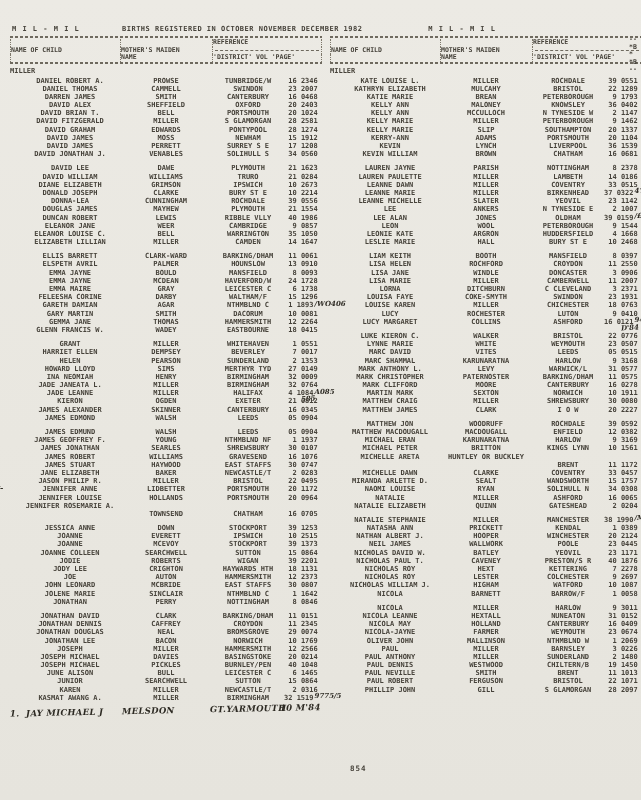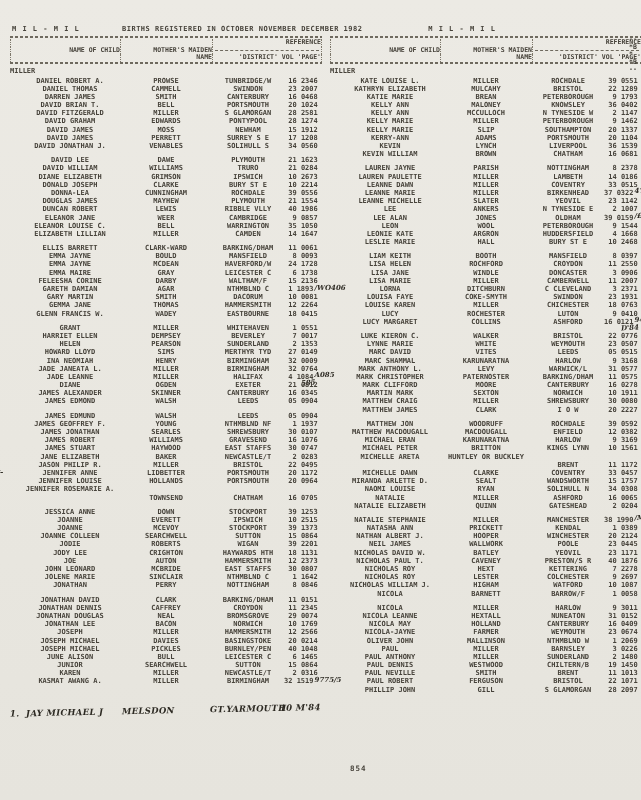--- a/index.html
+++ b/index.html
@@ -12,21 +12,21 @@
   }
   .titlebar{position:absolute; top:25px; left:0; width:516px; height:9px; font-size:7px; letter-spacing:1px;}
   .code-left{position:absolute; left:12px; top:0;}
   .main-title{position:absolute; left:122px; top:0; letter-spacing:0.5px;}
   .code-right{position:absolute; right:20px; top:0;}
   .dashline{height:2px; background:repeating-linear-gradient(90deg,#6e695e 0 3px,transparent 3px 5px); margin:0;}
   .col{position:absolute; top:36px; width:312px;}
   .col-left{left:10px;} .col-right{left:330px;}
   .chead{display:grid; grid-template-columns:110px 92px 110px; grid-auto-rows:7.5px;
          font-size:6.5px; margin-top:1px;}
-  .chead .hc{border-left:1px dotted #7d776a; text-align:right; overflow:hidden; white-space:nowrap; line-height:7.5px;}
+  .chead .hc{border-left:1px dotted #7d776a; text-align:left; overflow:hidden; white-space:nowrap; line-height:7.5px;}
   .chead .hc.last{border-right:1px dotted #7d776a;}
   .dash-sub{align-self:center; height:0; border-bottom:1.5px dashed #6e695e; margin:0 2px;}
   .surname{margin-top:3px; height:8px; line-height:8px;}
   .rows{margin-top:2px;text-align:center;}
   .group{margin-bottom:6px;}
   .row{display:grid; grid-template-columns:110px 92px 72px 38px; height:8.2px; line-height:8.2px; position:relative;}
   .cell{overflow:visible; white-space:pre;}
   .cn{padding-left:10px;}
   .cr{white-space:pre;}
   .hand, .annot, .margin-mark{
@@ -86,20 +86,26 @@
             <span class="cell cd">SWINDON</span>
             <span class="cell cr">23 2007</span>
           </div>
           <div class="row">
             <span class="cell cn">DARREN JAMES</span>
             <span class="cell cm">SMITH</span>
             <span class="cell cd">CANTERBURY</span>
             <span class="cell cr">16 0468</span>
           </div>
           <div class="row">
+            <span class="cell cn">DAVID ALEX</span>
+            <span class="cell cm">SHEFFIELD</span>
+            <span class="cell cd">OXFORD</span>
+            <span class="cell cr">20 2403</span>
+          </div>
+          <div class="row">
             <span class="cell cn">DAVID BRIAN T.</span>
             <span class="cell cm">BELL</span>
             <span class="cell cd">PORTSMOUTH</span>
             <span class="cell cr">20 1024</span>
           </div>
           <div class="row">
             <span class="cell cn">DAVID FITZGERALD</span>
             <span class="cell cm">MILLER</span>
             <span class="cell cd">S GLAMORGAN</span>
             <span class="cell cr">28 2581</span>
@@ -192,20 +198,26 @@
           </div>
         </div>
         <div class="group">
           <div class="row">
             <span class="cell cn">ELLIS BARRETT</span>
             <span class="cell cm">CLARK-WARD</span>
             <span class="cell cd">BARKING/DHAM</span>
             <span class="cell cr">11 0061</span>
           </div>
           <div class="row">
+            <span class="cell cn">ELSPETH AVRIL</span>
+            <span class="cell cm">PALMER</span>
+            <span class="cell cd">HOUNSLOW</span>
+            <span class="cell cr">13 0910</span>
+          </div>
+          <div class="row">
             <span class="cell cn">EMMA JAYNE</span>
             <span class="cell cm">BOULD</span>
             <span class="cell cd">MANSFIELD</span>
             <span class="cell cr"> 8 0093</span>
           </div>
           <div class="row">
             <span class="cell cn">EMMA JAYNE</span>
             <span class="cell cm">MCDEAN</span>
             <span class="cell cd">HAVERFORD/W</span>
             <span class="cell cr">24 1728</span>
@@ -213,21 +225,21 @@
           <div class="row">
             <span class="cell cn">EMMA MAIRE</span>
             <span class="cell cm">GRAY</span>
             <span class="cell cd">LEICESTER C</span>
             <span class="cell cr"> 6 1738</span>
           </div>
           <div class="row">
             <span class="cell cn">FELEESHA CORINE</span>
             <span class="cell cm">DARBY</span>
             <span class="cell cd">WALTHAM/F</span>
-            <span class="cell cr">15 2136</span>
+            <span class="cell cr">15 1296</span>
           </div>
           <div class="row">
             <span class="cell cn">GARETH DAMIAN</span>
             <span class="cell cm">AGAR</span>
             <span class="cell cd">NTHMBLND C</span>
             <span class="cell cr"> 1 1893<span class="annot">/WO406</span></span>
           </div>
           <div class="row">
             <span class="cell cn">GARY MARTIN</span>
             <span class="cell cm">SMITH</span>
@@ -285,21 +297,21 @@
             <span class="cell cr">32 0764</span>
           </div>
           <div class="row">
             <span class="cell cn">JADE LEANNE</span>
             <span class="cell cm">MILLER</span>
             <span class="cell cd">HALIFAX</span>
             <span class="cell cr"> 4 1084<span class="annot">A085</span></span>
             <span class="annot annot2">585</span>
           </div>
           <div class="row">
-            <span class="cell cn">DIANE</span>
+            <span class="cell cn">KIERON</span>
             <span class="cell cm">OGDEN</span>
             <span class="cell cd">EXETER</span>
             <span class="cell cr">21 0812</span>
           </div>
           <div class="row">
             <span class="cell cn">JAMES ALEXANDER</span>
             <span class="cell cm">SKINNER</span>
             <span class="cell cd">CANTERBURY</span>
             <span class="cell cr">16 0345</span>
           </div>

